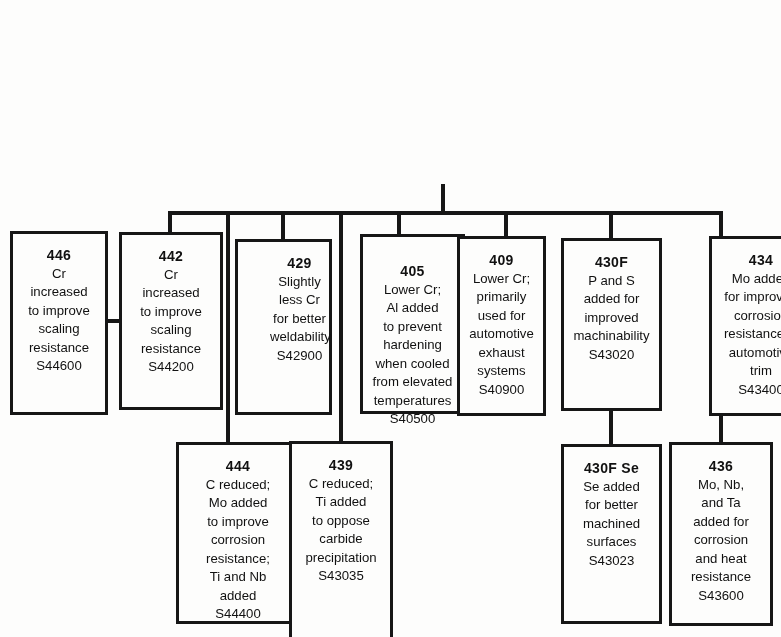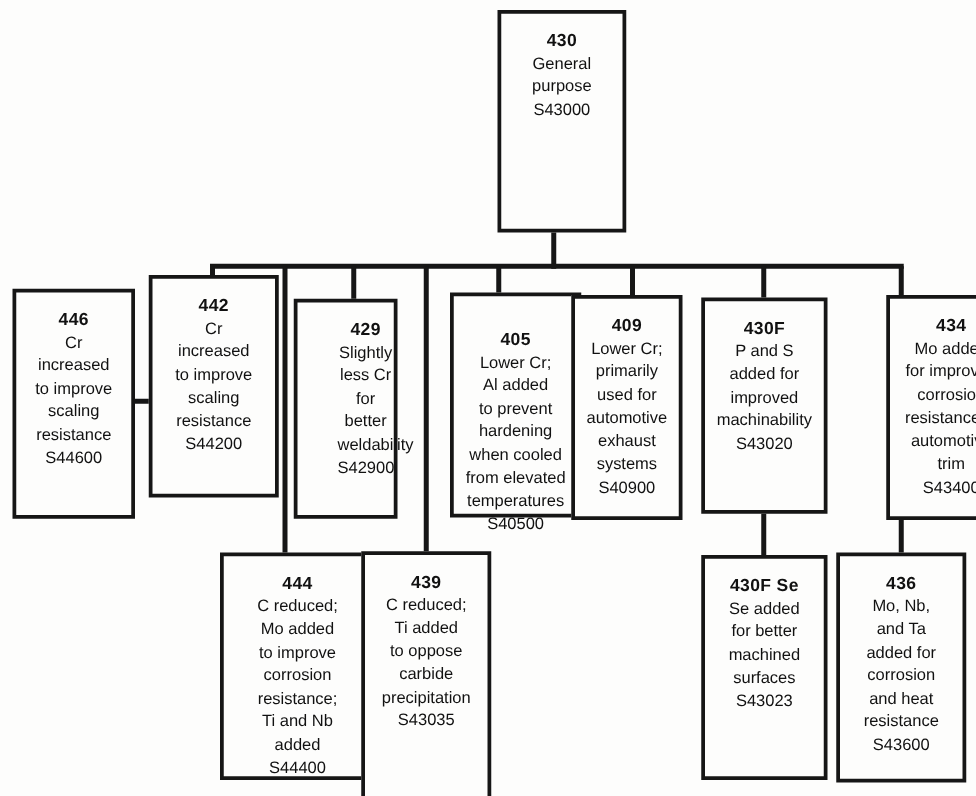--- a/index.html
+++ b/index.html
@@ -33,22 +33,22 @@
     white-space: pre-line;
   }
   .line {
     position: absolute;
     background: #161616;
     z-index: 1;
   }
   
   .n430   { left: 398px; top: 8px;   width: 103px; height: 178px; }
   .n446   { left: 10px;  top: 231px; width: 98px;  height: 184px; text-align: center; }
-  .n442   { left: 119px; top: 220px; width: 104px; height: 178px; }
-  .n429   { left: 235px; top: 239px; width: 83px;  height: 176px; padding-left: 32px; }
+  .n442   { left: 119px; top: 232px; width: 104px; height: 178px; }
+  .n429   { left: 235px; top: 239px; width: 97px;  height: 176px; padding-left: 32px; }
   .n405   { left: 360px; top: 234px; width: 105px; height: 180px; padding-top: 25px; }
   .n409   { left: 457px; top: 236px; width: 89px;  height: 180px; }
   .n430F  { left: 561px; top: 238px; width: 101px; height: 173px; }
   .n434   { left: 669px; top: 236px; width: 104px; height: 180px; margin-left: 40px; }
   .n444   { left: 176px; top: 442px; width: 124px; height: 182px; }
   .n439   { left: 289px; top: 441px; width: 104px; height: 234px; }
   .n430FSe{ left: 561px; top: 444px; width: 101px; height: 180px; }
   .n436   { left: 669px; top: 442px; width: 104px; height: 184px; }
 </style>
 </head>
@@ -63,26 +63,20 @@
   <div class="line" style="left:281px; top:213px; width:4px; height:28px;"></div>
   <div class="line" style="left:339px; top:213px; width:4px; height:230px;"></div>
   <div class="line" style="left:397px; top:213px; width:4px; height:23px;"></div>
   <div class="line" style="left:504px; top:213px; width:4px; height:25px;"></div>
   <div class="line" style="left:609px; top:213px; width:4px; height:27px;"></div>
   <div class="line" style="left:719px; top:213px; width:4px; height:25px;"></div>
   <div class="line" style="left:105px; top:319px; width:17px; height:4px;"></div>
   <div class="line" style="left:609px; top:408px; width:4px; height:38px;"></div>
   <div class="line" style="left:719px; top:413px; width:4px; height:32px;"></div>
 
-  <div class="node n430">
-    <div class="grade">430</div>
-    <div class="desc">General
-purpose</div>
-    <div class="uns">S43000</div>
-  </div>
 
   <div class="node n446">
     <div class="grade">446</div>
     <div class="desc">Cr
 increased
 to improve
 scaling
 resistance</div>
     <div class="uns">S44600</div>
   </div>

